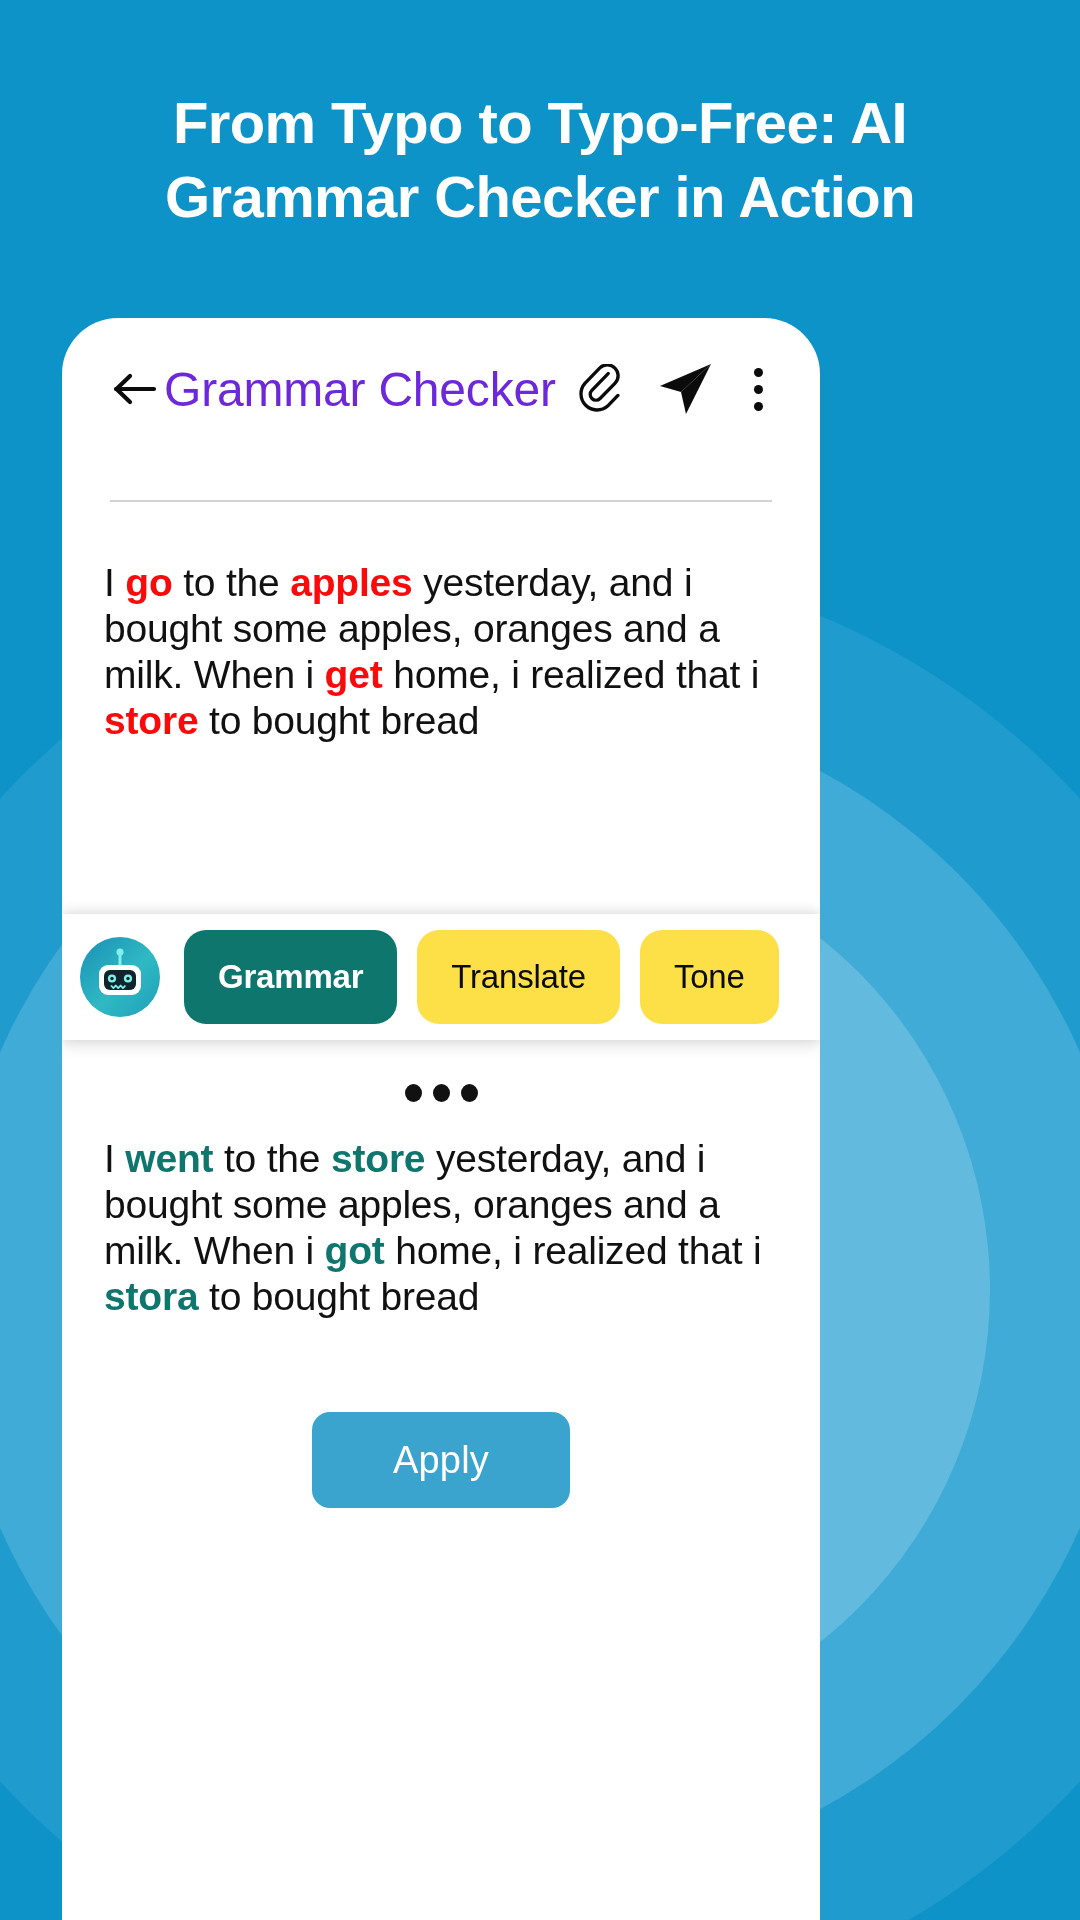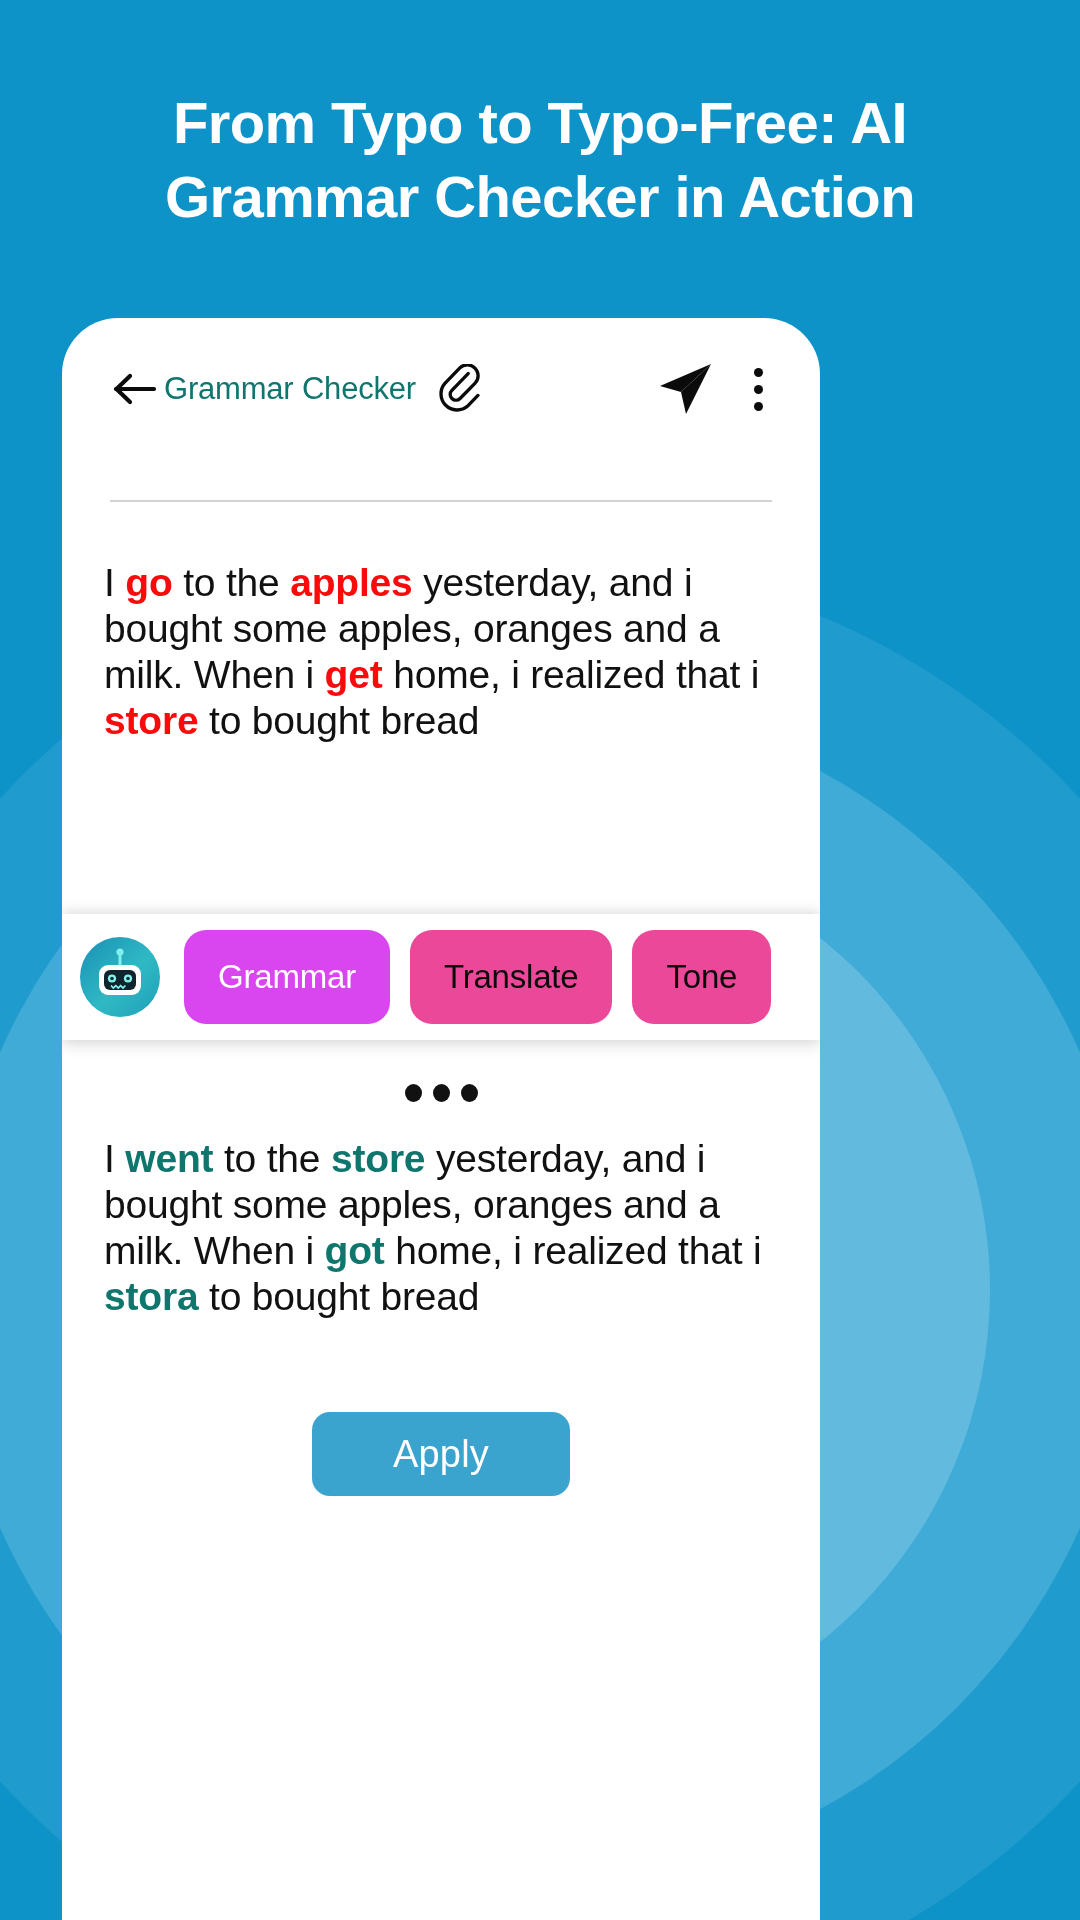--- a/index.html
+++ b/index.html
@@ -91,22 +91,22 @@
   .hdr-back {
     flex: 0 0 auto;
     display: flex;
     align-items: center;
     justify-content: center;
     width: 46px; height: 46px;
     margin-right: 6px;
   }
   .hdr-title {
     flex: 0 0 auto;
-    font-size: 31px;
-    color: #0f766e;
+    font-size: 48px;
+    color: #6d28d9;
     letter-spacing: -0.2px;
     white-space: nowrap;
   }
   .hdr-clip {
     flex: 0 0 auto;
     display: flex; align-items: center; justify-content: center;
     width: 54px; height: 54px;
     margin-left: 18px;
   }
   .hdr-spacer { flex: 1 1 auto; }
@@ -183,27 +183,28 @@
     align-items: center;
     justify-content: center;
     margin-right: 4px;
   }
   .chip {
     flex: 0 0 auto;
     border-radius: 22px;
     font-size: 33px;
     letter-spacing: -0.2px;
     padding: 28px 34px;
-    background: #ec4899;
+    background: #fde047;
     color: #0b0b0b;
     white-space: nowrap;
   }
   .chip.active {
-    background: #d946ef;
+    background: #0f766e;
     color: #ffffff;
+    font-weight: bold;
   }
 
   
   .ellipsis {
     display: flex;
     justify-content: center;
     align-items: center;
     gap: 11px;
     margin-top: 44px;
   }
@@ -215,21 +216,21 @@
   }
 
   
   .apply-row {
     display: flex;
     justify-content: center;
     margin-top: 92px;
   }
   .apply-btn {
     width: 258px;
-    height: 84px;
+    height: 96px;
     border-radius: 18px;
     background: #3aa3ce;
     color: #ffffff;
     font-size: 38px;
     letter-spacing: 0.2px;
     display: flex;
     align-items: center;
     justify-content: center;
     border: none;
     font-family: inherit;

